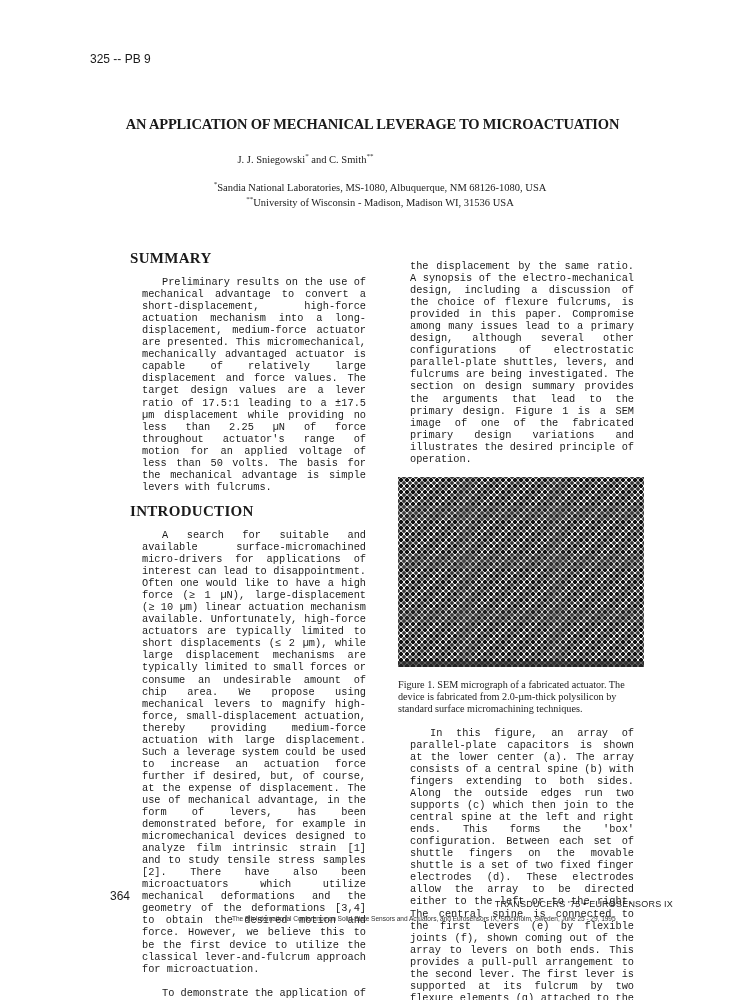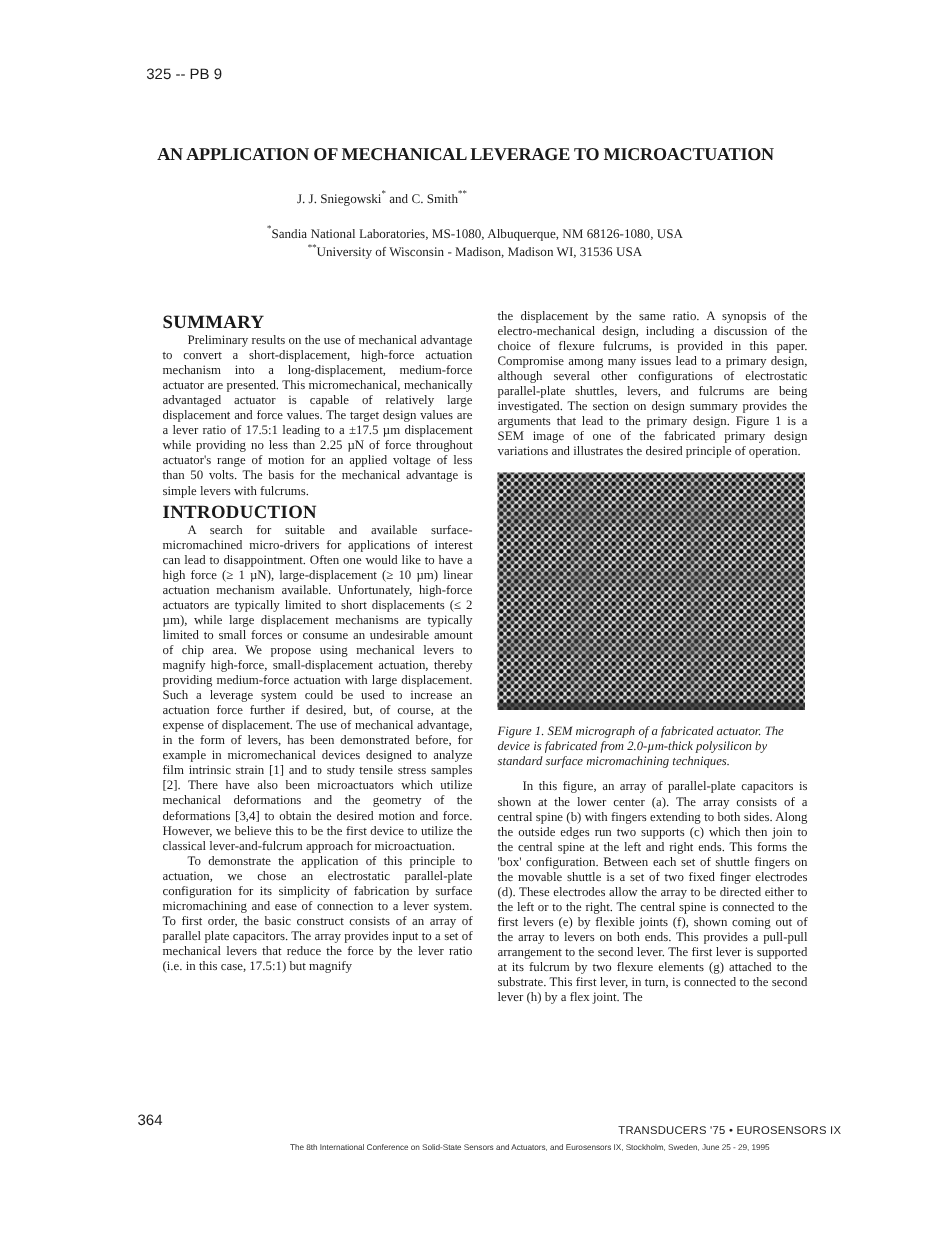--- a/index.html
+++ b/index.html
@@ -1,48 +1,48 @@
 <!DOCTYPE html>
 <html><head>
 <meta charset="utf-8">
 <style>
   html, body { margin: 0; padding: 0; background: #ffffff; }
   body { width: 755px; height: 1000px; position: relative; overflow: hidden; color: #1a1a1a; }
   .serif { font-family: "Liberation Serif", "DejaVu Serif", serif; }
   .sans { font-family: "Liberation Sans", "DejaVu Sans", sans-serif; }
 
-  #header-code { position: absolute; left: 90px; top: 52px; font-size: 12px; margin-left: 27px; }
+  #header-code { position: absolute; left: 90px; top: 52px; font-size: 12px; }
   #title { position: absolute; left: 0; width: 745px; top: 116px; text-align: center; font-size: 14.5px; font-weight: bold; letter-spacing: -0.2px; }
   #authors { position: absolute; left: 0; width: 611px; top: 154px; text-align: center; font-size: 10.5px; }
   #affil1 { position: absolute; left: 0; width: 760px; top: 182px; text-align: center; font-size: 10.5px; }
   #affil2 { position: absolute; left: 0; width: 760px; top: 197px; text-align: center; font-size: 10.5px; }
   sup { font-size: 7px; vertical-align: 5px; line-height: 0; }
 
   .col { position: absolute; width: 248px; font-size: 10.3px; line-height: 12.05px; text-align: justify; }
   #col-left { left: 130px; top: 252px; }
   #col-right { left: 398px; top: 248px; }
   .section-heading { text-align: left; font-weight: bold; font-size: 15px; margin: 0 0 3px 0; letter-spacing: 0.3px; }
-  .para { margin: 0; text-indent: 20px; }
+  .para { margin: 12px; text-indent: 20px; font-family: Liberation Mono, monospace; }
   .para.noindent { text-indent: 0; }
   #intro-heading { margin-top: 4px; }
 
   #figure { position: relative; width: 246px; height: 190px; margin: 10px 0 0 0; overflow: hidden;
     background-color: #f4f4f4;
     background-image:
       radial-gradient(circle at 50% 50%, #111 0 1.6px, transparent 2.3px),
       radial-gradient(circle at 50% 50%, #333 0 1.4px, transparent 2.1px),
       linear-gradient(135deg, rgba(120,120,120,0.35) 0 25%, rgba(255,255,255,0) 25% 50%, rgba(120,120,120,0.35) 50% 75%, rgba(255,255,255,0) 75%);
     background-size: 6px 6px, 6px 6px, 24px 24px;
     background-position: 0 0, 3px 3px, 0 0;
   }
   #figure .band { position: absolute; left: 0; right: 0; height: 14px; background: rgba(90,90,90,0.22); }
   #figure .vband { position: absolute; top: 0; bottom: 0; width: 16px; background: rgba(100,100,100,0.18); }
   #figure .edge { position: absolute; left: 0; right: 0; bottom: 0; height: 6px; background: #2a2a2a; opacity: 0.7; }
 
-  #caption { font-style: italic; font-size: 10.2px; line-height: 12px; margin: 12px 0 8px 0; text-align: left; }
+  #caption { font-size: 10.2px; line-height: 12px; margin: 12px 0 8px 0; text-align: left; }
 
   #footer-conf { position: absolute; right: 82px; top: 899px; font-size: 9px; letter-spacing: 0.2px; }
   #page-number { position: absolute; left: 110px; top: 889px; font-size: 12px; }
   #footer-note { position: absolute; left: 232px; top: 915px; font-size: 6.6px; letter-spacing: -0.05px; color: #333; white-space: nowrap; }
 </style>
 </head>
 <body>
 
 <div id="header-code" class="sans">325 -- PB 9</div>
 

